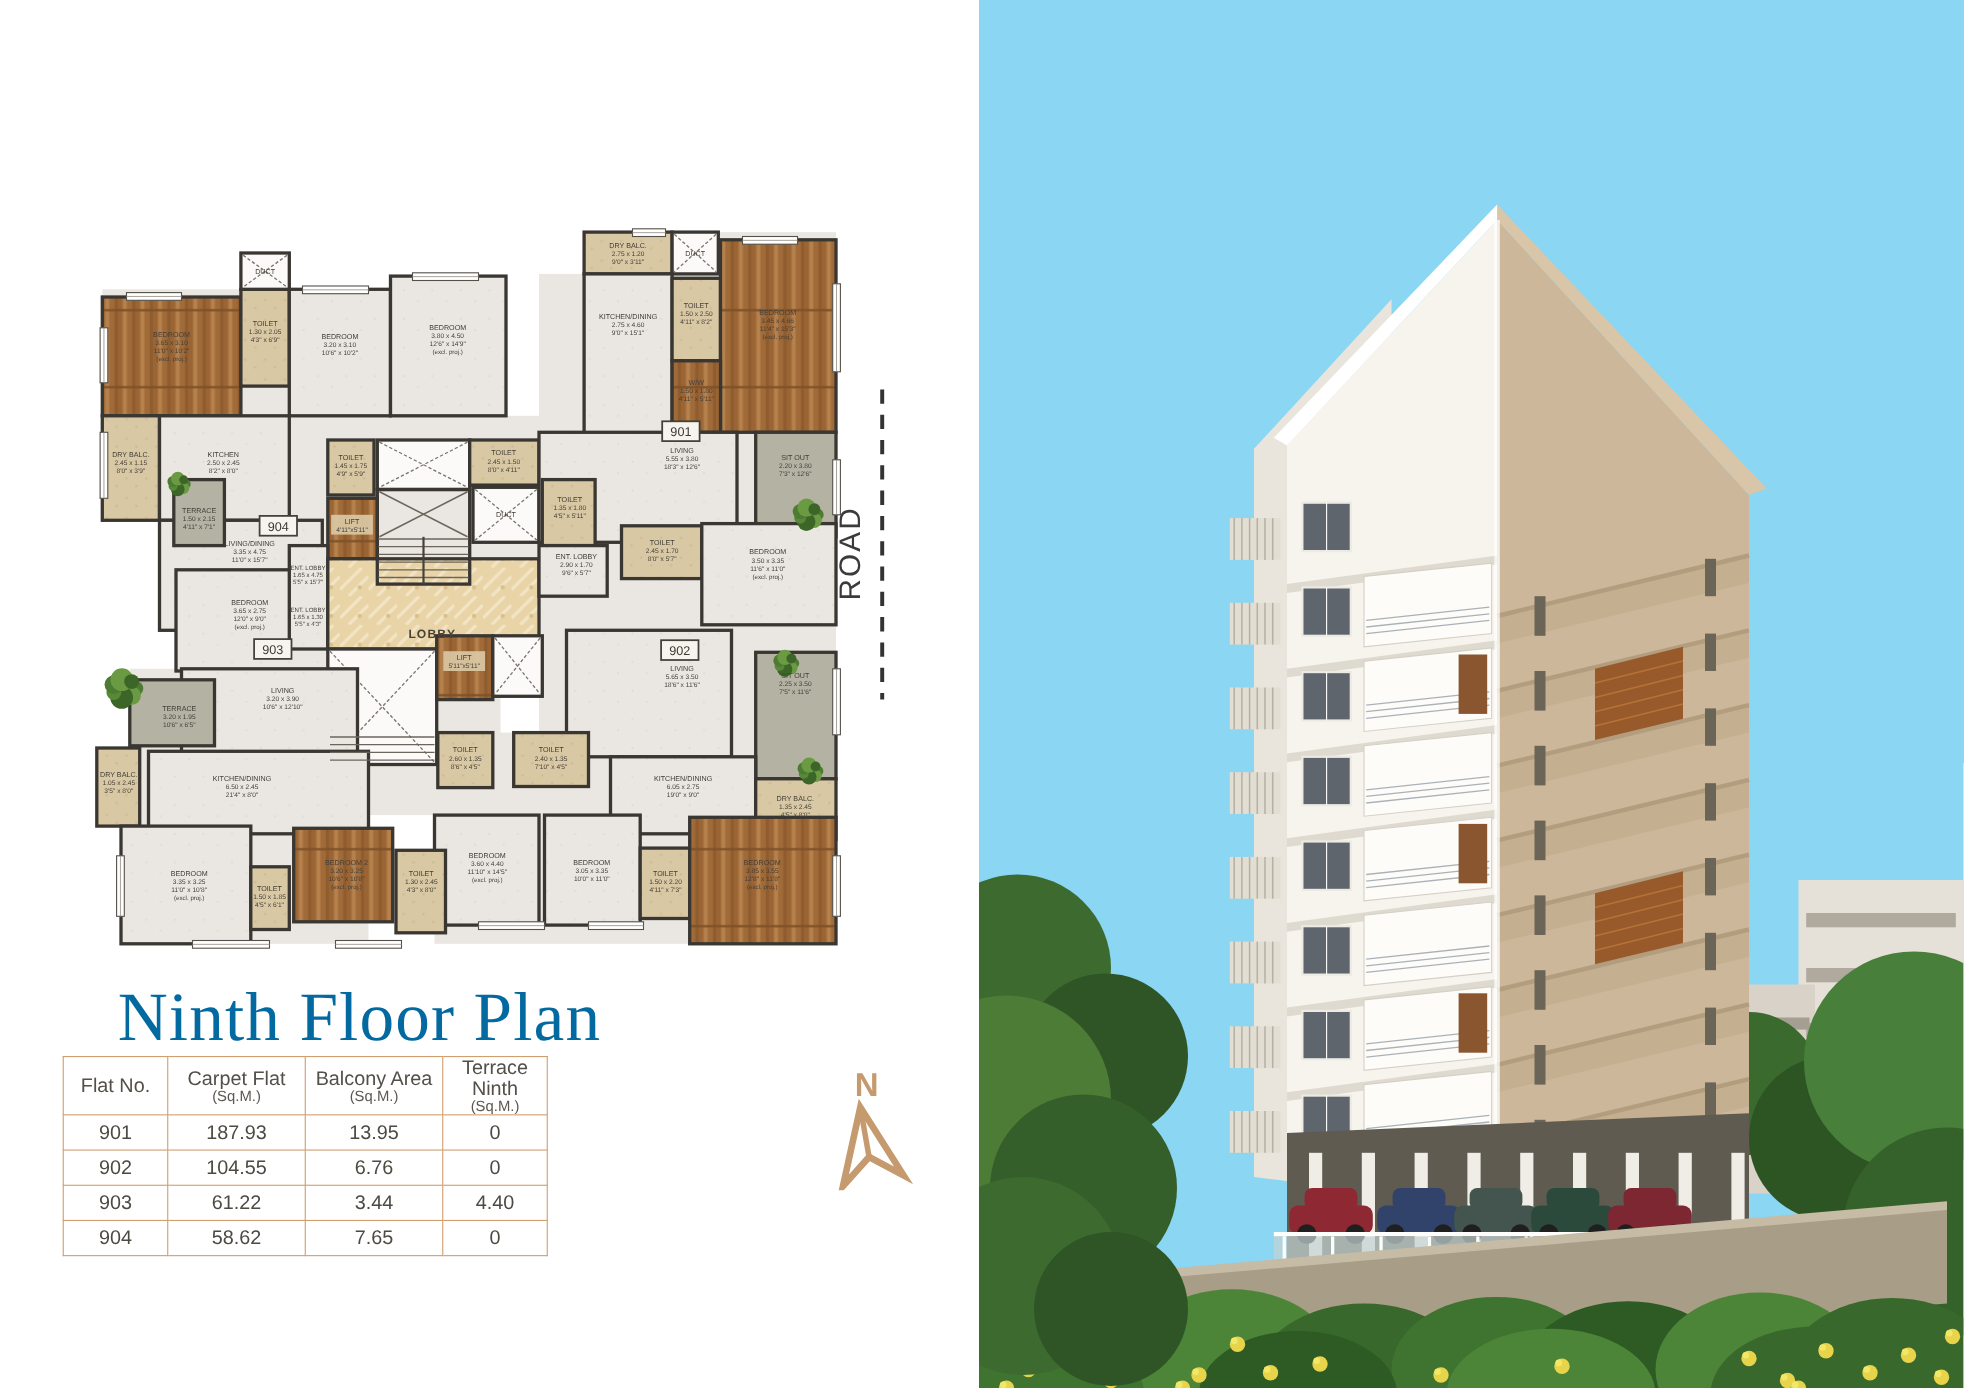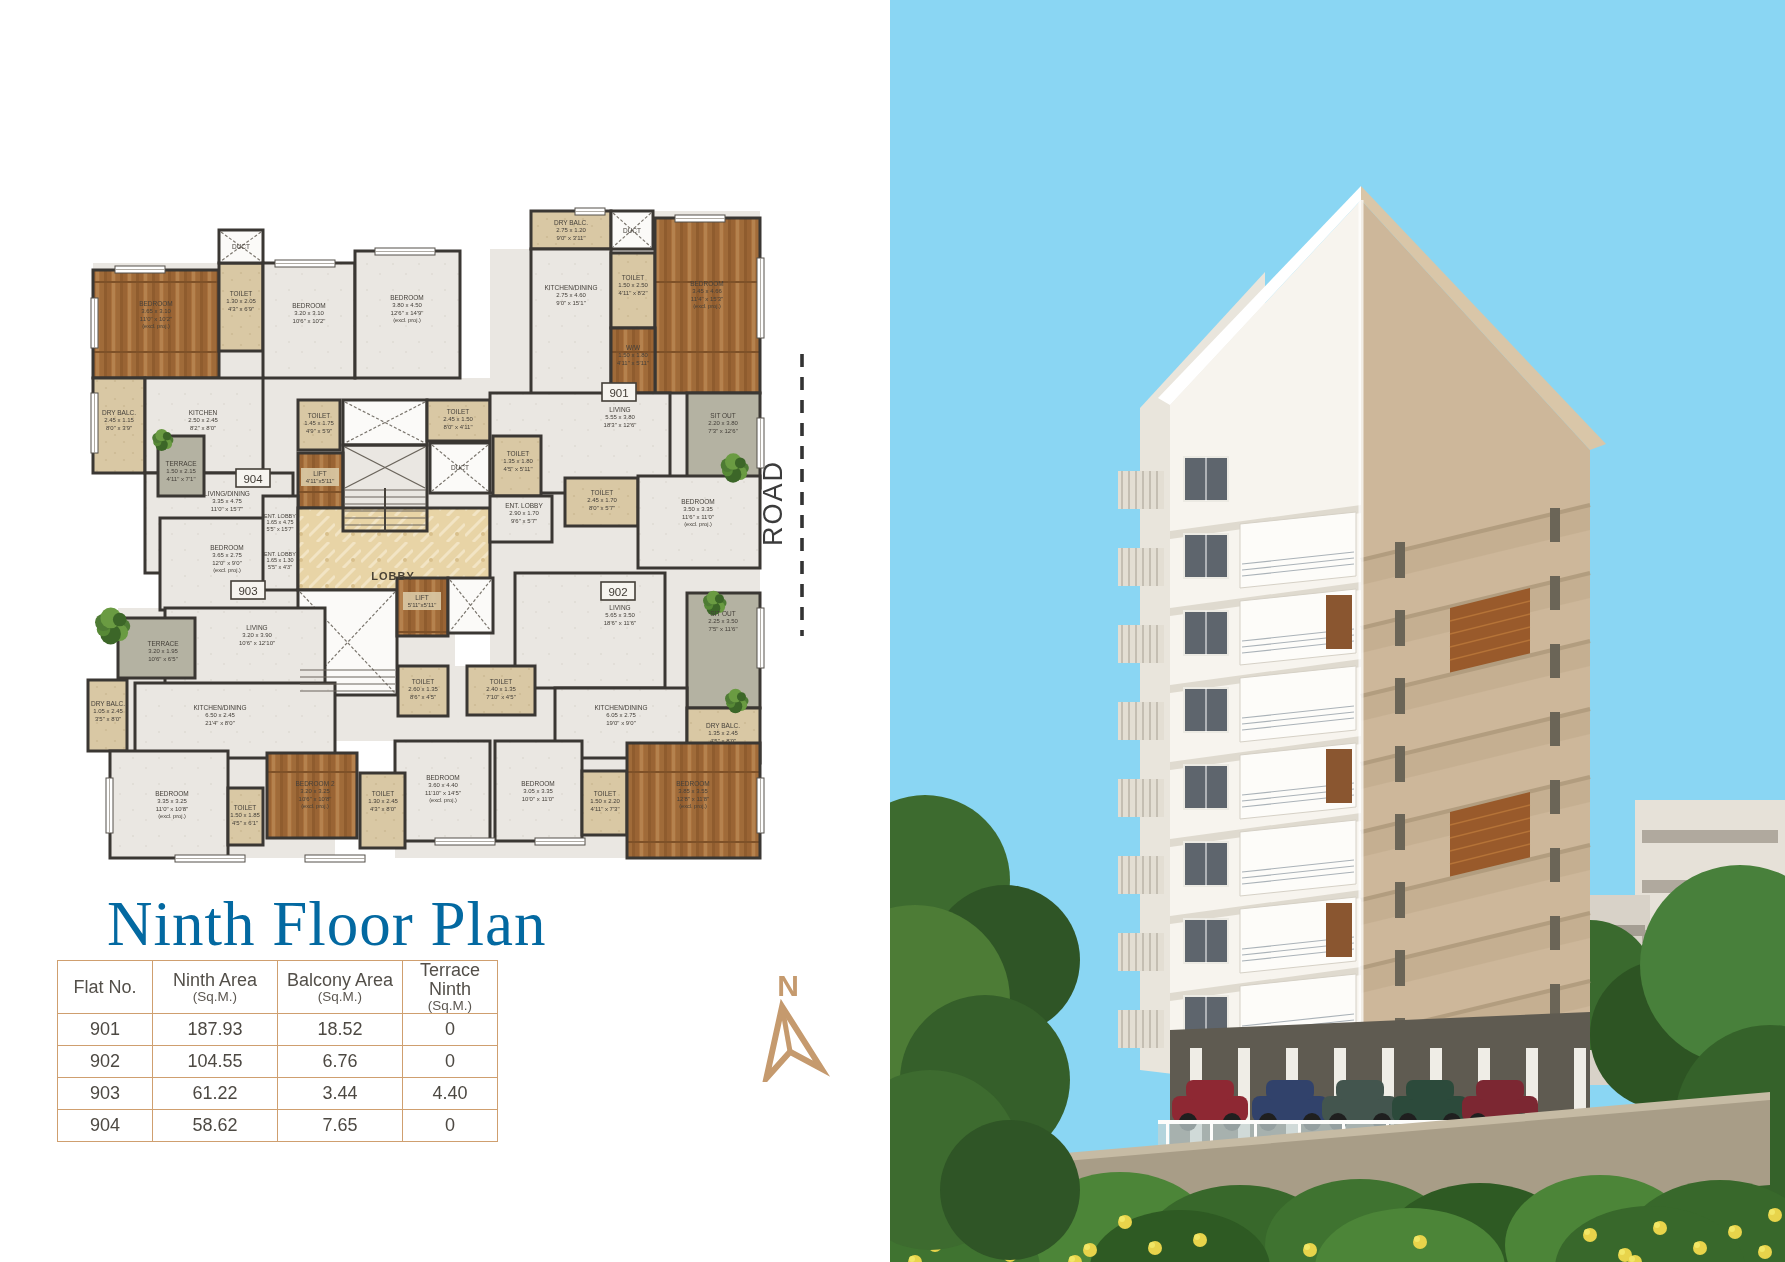--- a/index.html
+++ b/index.html
@@ -416,38 +416,38 @@
         <col style="width:125px">
         <col style="width:125px">
         <col style="width:95px">
       </colgroup>
     <thead>
       <tr>
         <th>
           <div class="h1">Flat No.</div>
         </th>
         <th>
-          <div class="h1">Ninth Area</div>
+          <div class="h1">Carpet Flat</div>
           <div class="h2">(Sq.M.)</div>
         </th>
         <th>
           <div class="h1">Balcony Area</div>
           <div class="h2">(Sq.M.)</div>
         </th>
         <th>
           <div class="h1">Terrace Ninth</div>
           <div class="h2">(Sq.M.)</div>
         </th>
       </tr>
     </thead>
     <tbody id="table-body">
         <tr>
           <td>901</td>
           <td>187.93</td>
-          <td>18.52</td>
+          <td>13.95</td>
           <td>0</td>
         </tr>
         <tr>
           <td>902</td>
           <td>104.55</td>
           <td>6.76</td>
           <td>0</td>
         </tr>
         <tr>
           <td>903</td>

